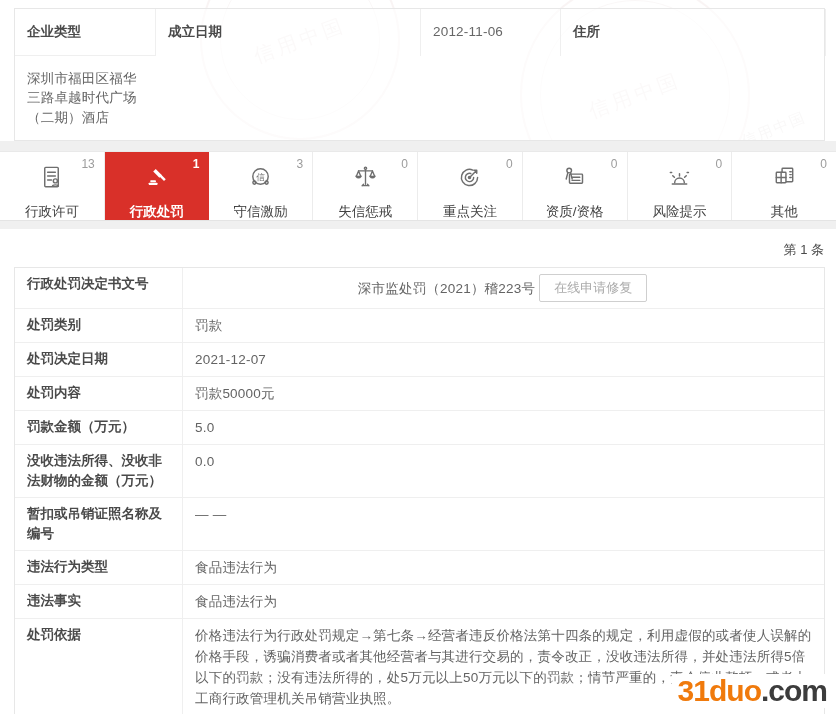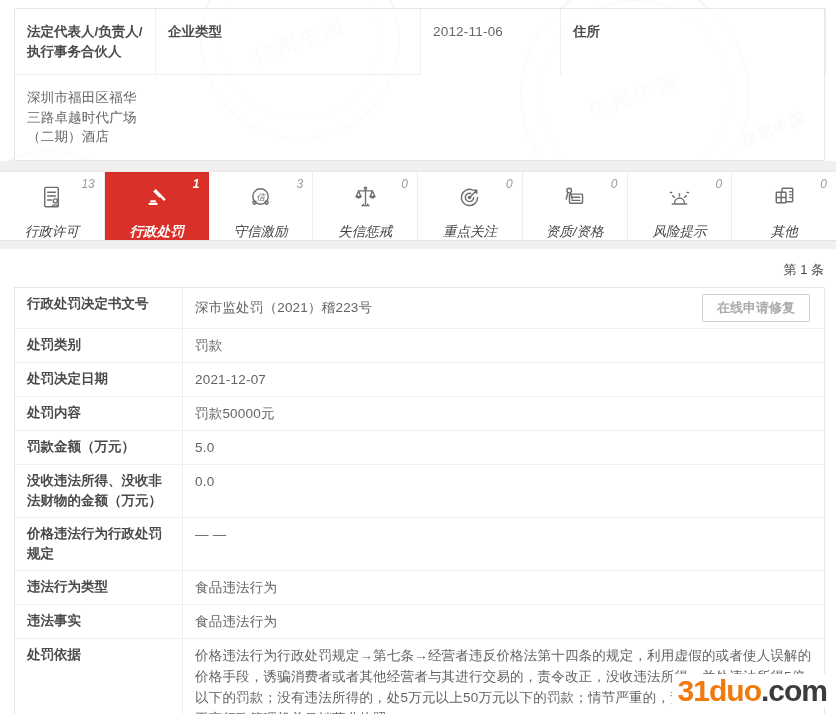--- a/index.html
+++ b/index.html
@@ -32,21 +32,21 @@
   .icell { padding:13px 12px; line-height:1.45; font-size:13.5px;
     border-bottom:1px solid #efefef; border-right:1px solid #efefef; }
   .icell.last-col { border-right:none; }
   .icell.last-row { border-bottom:none; }
   .ilabel { color:#4a4a4a; font-weight:700; }
   .ivalue { color:#666; letter-spacing:0.2px; }
   .gap { height:10px; background:#f0f0f0; }
   
   .tabbar {
     display:flex; height:70px; background:#fff;
-    border-top:1px solid #e9e9e9; border-bottom:1px solid #e4e4e4;font-style:italic;
+    border-top:1px solid #e9e9e9; border-bottom:1px solid #e4e4e4;
   }
   .tab {
     flex:1 1 0; position:relative; text-align:center; cursor:pointer;
     border-right:1px solid #ececec; color:#6e6e6e; padding-top:9px;
   }
   .tab:last-child { border-right:none; }
   .tab .count { position:absolute; top:5px; right:9px; font-size:12px; color:#9c9c9c; }
   .tab .ticon { display:block; height:30px; line-height:30px; }
   .tab .ticon svg { vertical-align:middle; }
   .tab .tlabel { display:block; margin-top:12px; font-size:13.5px; color:#414141; }
@@ -57,25 +57,25 @@
   .panel { background:#fff; padding:10px 11px 0 14px; min-height:503px; }
   .rec-index { text-align:right; font-size:13px; color:#4a4a4a; padding:2px 1px 8px 0; }
   .dtable { border:1px solid #e7e7e7; }
   .drow { display:grid; grid-template-columns:168px 1fr; border-bottom:1px solid #efefef; }
   .drow:last-child { border-bottom:none; }
   .dlabel {
     padding:6px 12px; border-right:1px solid #efefef; color:#4a4a4a;
     font-weight:700; font-size:13.5px; line-height:20px;
   }
   .dvalue { padding:6px 12px 6px 12px; color:#636363; font-size:13.5px; line-height:21px; letter-spacing:0.2px; }
-  .dvalue.with-action { display:flex; align-items:center; justify-content:space-between; gap:4px; }
+  .dvalue.with-action { display:flex; align-items:center; justify-content:center; gap:4px; }
   .repair-btn {
     flex:0 0 auto; background:#fff; border:1px solid #cfcfcf; color:#ababab;
     font-size:13px; padding:4px 14px; border-radius:2px; cursor:pointer;
-    font-family:inherit; margin-right:2px;font-weight:bold;
+    font-family:inherit; margin-right:2px;
   }
   
   .site-logo {
     position:absolute; right:9px; bottom:6px; z-index:3;
     font-size:30px; font-weight:700; letter-spacing:-1px; cursor:pointer;
     background:#fff; padding-left:6px;
   }
   .site-logo .lg-a { color:#f07a0c;margin-top:13px; }
   .site-logo .lg-b { color:#3c3c3c; }
 </style>
@@ -106,22 +106,22 @@
     </div>
   <div class="wm-stamp" style="left:300px;top:335px">信用中国</div>
   <div class="wm-stamp" style="left:565px;top:300px">信用中国</div>
   <div class="wm-stamp" style="left:90px;top:575px">信用中国</div>
   <div class="wm-stamp" style="left:690px;top:600px">信用中国</div>
   <div class="wm-stamp" style="left:740px;top:120px">信用中国</div>
 </div>
 
 <div class="section info-wrap">
   <div class="info-table">
-    <div class="icell ilabel">法定代表人/负责人/执行事务合伙人</div>
     <div class="icell ilabel">企业类型</div>
+    <div class="icell ilabel last-row">成立日期</div>
     <div class="icell ivalue last-row">2012-11-06</div>
     <div class="icell ilabel last-row">住所</div>
     <div class="icell ivalue last-col last-row">深圳市福田区福华三路卓越时代广场（二期）酒店</div>
   </div>
 </div>
 
 <div class="gap section"></div>
 
 <div class="tabbar section">
   <div class="tab">
@@ -251,21 +251,21 @@
     </div>
     <div class="drow">
       <div class="dlabel">罚款金额（万元）</div>
       <div class="dvalue">5.0</div>
     </div>
     <div class="drow">
       <div class="dlabel">没收违法所得、没收非法财物的金额（万元）</div>
       <div class="dvalue">0.0</div>
     </div>
     <div class="drow">
-      <div class="dlabel">价格违法行为行政处罚规定</div>
+      <div class="dlabel">暂扣或吊销证照名称及编号</div>
       <div class="dvalue">— —</div>
     </div>
     <div class="drow">
       <div class="dlabel">违法行为类型</div>
       <div class="dvalue">食品违法行为</div>
     </div>
     <div class="drow">
       <div class="dlabel">违法事实</div>
       <div class="dvalue">食品违法行为</div>
     </div>

